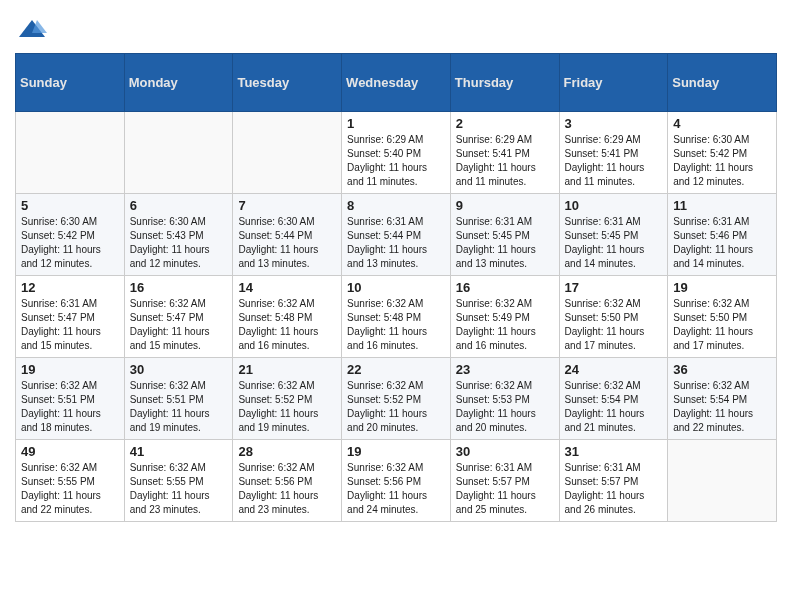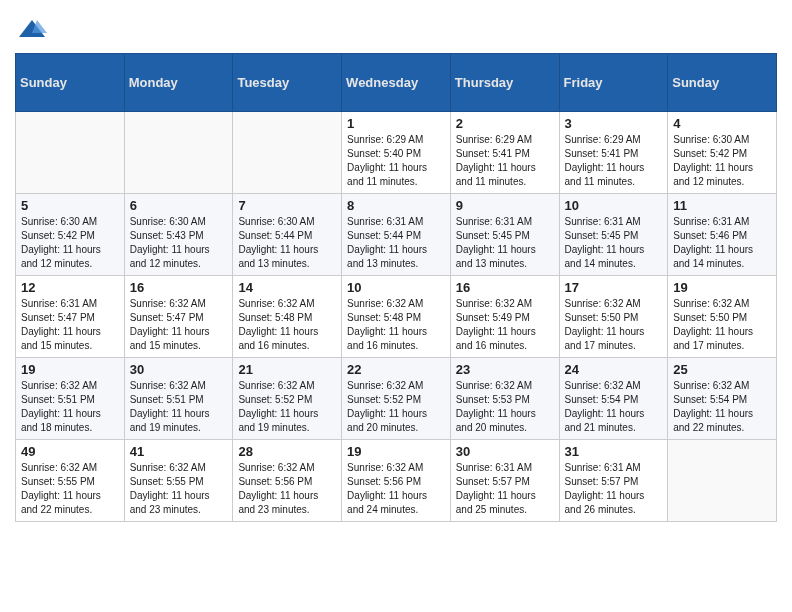--- a/index.html
+++ b/index.html
@@ -294,21 +294,21 @@
 and 20 minutes.</div>
         </td>
         <td>
           <span class="day-num">24</span>
           <div class="day-info" style="white-space: pre-line;">Sunrise: 6:32 AM
 Sunset: 5:54 PM
 Daylight: 11 hours
 and 21 minutes.</div>
         </td>
         <td>
-          <span class="day-num">25</span>
+          <span class="day-num">36</span>
           <div class="day-info" style="white-space: pre-line;">Sunrise: 6:32 AM
 Sunset: 5:54 PM
 Daylight: 11 hours
 and 22 minutes.</div>
         </td>
       </tr>
       <tr>
         <td>
           <span class="day-num">49</span>
           <div class="day-info" style="white-space: pre-line;">Sunrise: 6:32 AM

